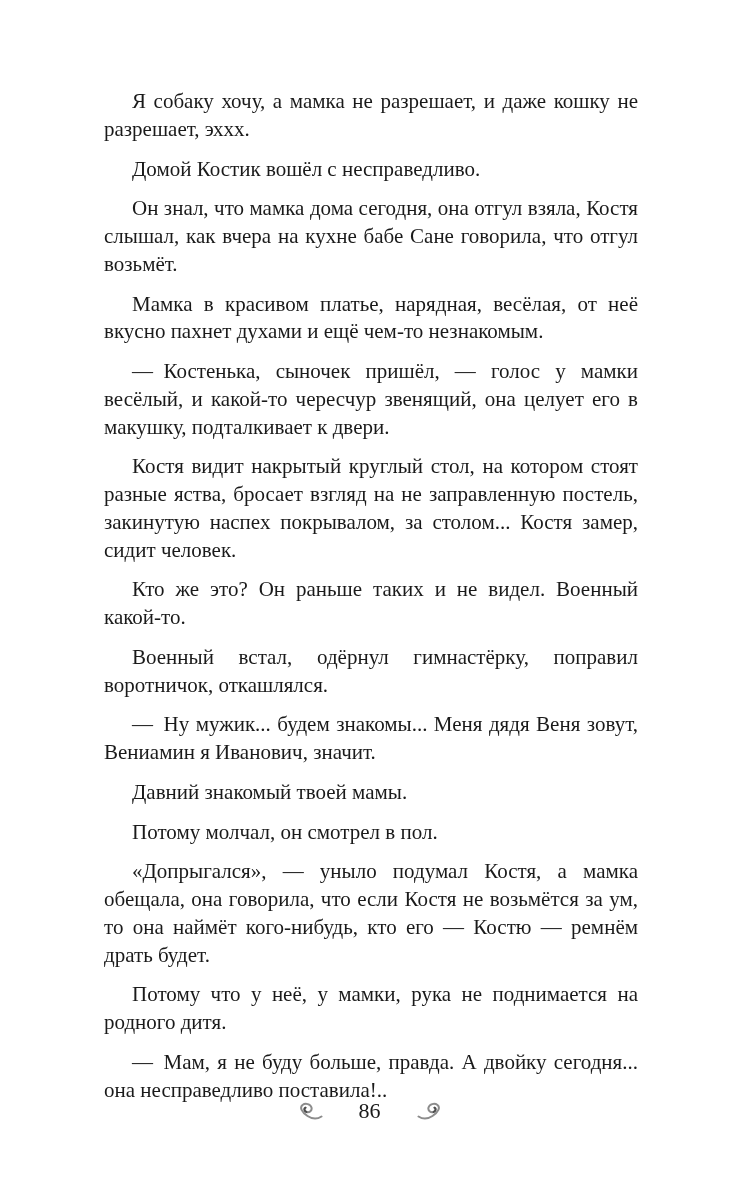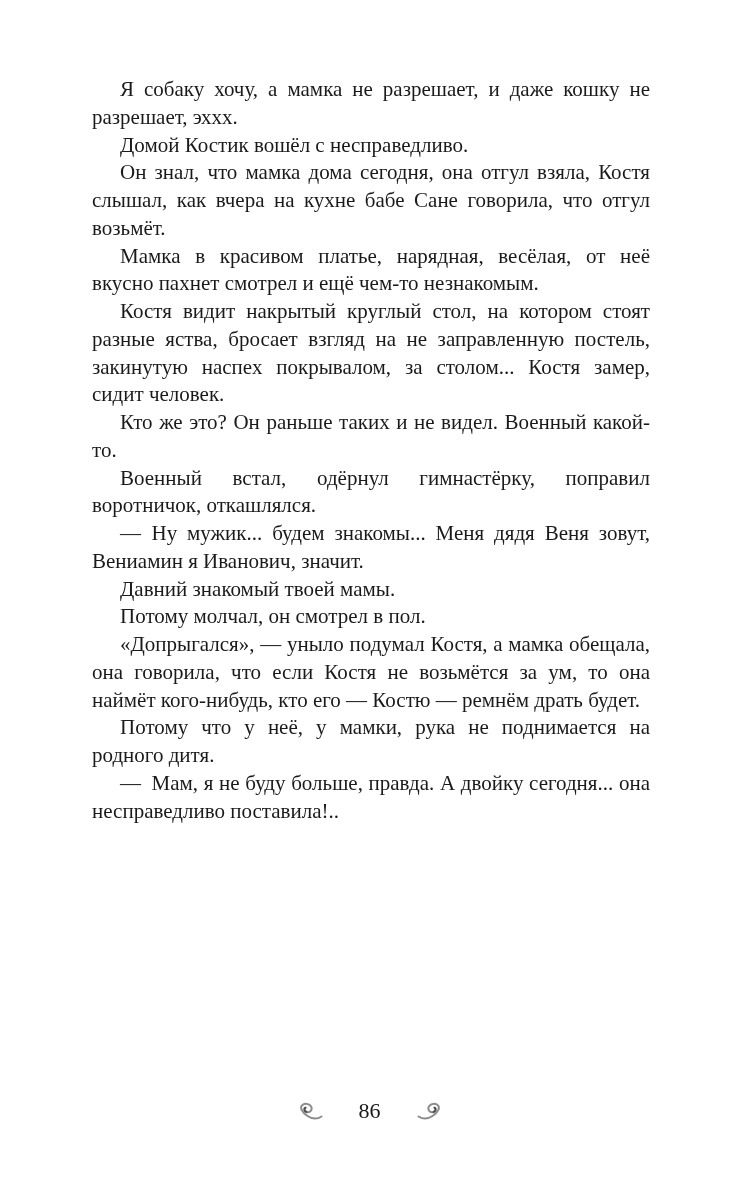--- a/index.html
+++ b/index.html
@@ -16,21 +16,21 @@
     color: #1a1a1a;
     overflow: hidden;
   }
   .text-block {
     position: absolute;
     left: 92px;
     top: 76px;
     width: 558px;
   }
   .text-block p {
-    margin: 0;
+    margin: 12px;
     padding: 0;
     text-indent: 28px;
     text-align: justify;
     font-size: 21px;
     line-height: 27.75px;
     color: #1a1a1a;
     hyphens: auto;
     -webkit-hyphens: auto;
   }
   .page-footer {
@@ -59,21 +59,22 @@
 </head>
 <body>
 
 <div class="page">
 
   <section class="text-block">
 
   <p>Я собаку хочу, а мамка не разрешает, и даже кошку не разрешает, эххх.</p>
       <p>Домой Костик вошёл с несправедливо.</p>
       <p>Он знал, что мамка дома сегодня, она отгул взяла, Костя слышал, как вчера на кухне бабе Сане говорила, что отгул возьмёт.</p>
-      <p>Мамка в красивом платье, нарядная, весёлая, от неё вкусно пахнет смотрел и ещё чем-то незнакомым.</p>
+      <p>Мамка в красивом платье, нарядная, весёлая, от неё вкусно пахнет духами и ещё чем-то незнакомым.</p>
+      <p>— Костенька, сыночек пришёл, — голос у мамки весёлый, и какой-то чересчур звенящий, она целует его в макушку, подталкивает к двери.</p>
       <p>Костя видит накрытый круглый стол, на котором стоят разные яства, бросает взгляд на не заправленную постель, закинутую наспех покрывалом, за столом... Костя замер, сидит человек.</p>
       <p>Кто же это? Он раньше таких и не видел. Военный какой-то.</p>
       <p>Военный встал, одёрнул гимнастёрку, поправил воротничок, откашлялся.</p>
       <p>— Ну мужик... будем знакомы... Меня дядя Веня зовут, Вениамин я Иванович, значит.</p>
       <p>Давний знакомый твоей мамы.</p>
       <p>Потому молчал, он смотрел в пол.</p>
       <p>«Допрыгался», — уныло подумал Костя, а мамка обещала, она говорила, что если Костя не возьмётся за ум, то она наймёт кого-нибудь, кто его — Костю — ремнём драть будет.</p>
       <p>Потому что у неё, у мамки, рука не поднимается на родного дитя.</p>
       <p>— Мам, я не буду больше, правда. А двойку сегодня... она несправедливо поставила!..</p>
     </section>

